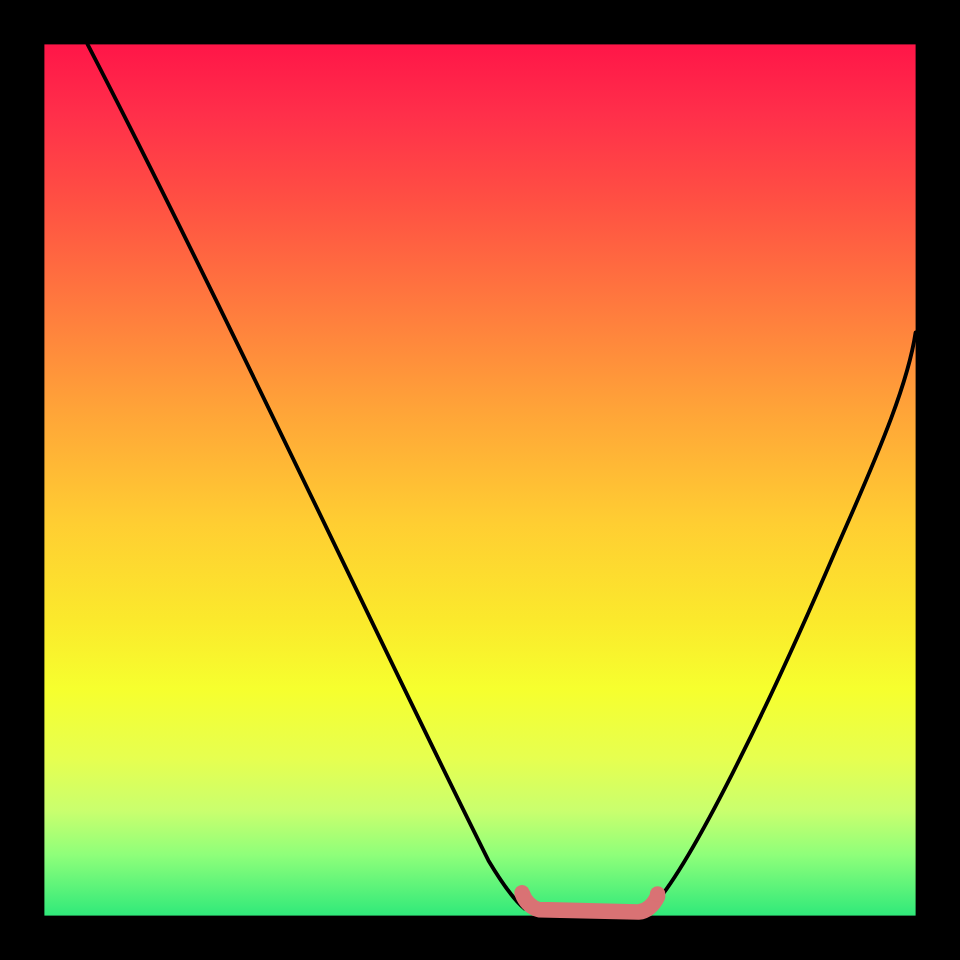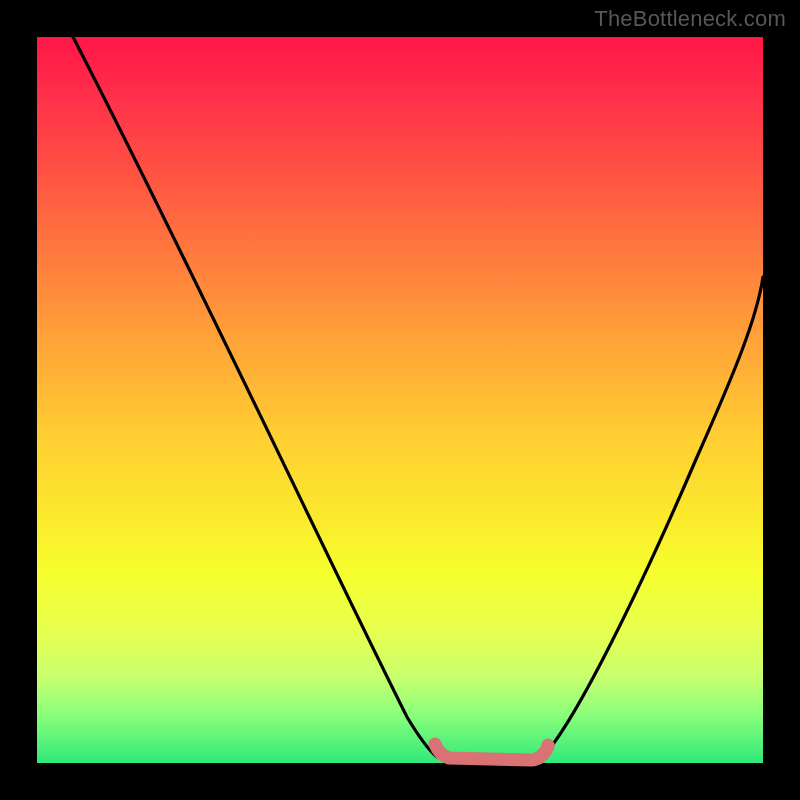--- a/index.html
+++ b/index.html
@@ -60,21 +60,20 @@
     overflow: visible;
   }
 </style>
 </head>
 <body>
 
 <div class="frame">
 
   <div class="plot-area"></div>
 
-  <div class="watermark">TheBottleneck.com</div>
 
   <svg class="curves" viewBox="0 0 726 726" preserveAspectRatio="none">
 
     <path d="M 36 0
              C 150 220, 280 500, 370 680
              C 385 705, 395 716, 400 720" stroke="#000" stroke-width="3.2" fill="none" stroke-linecap="round"></path>
 
     <path d="M 509 716
              C 540 680, 600 560, 660 420
              C 700 330, 720 280, 726 240" stroke="#000" stroke-width="3.2" fill="none" stroke-linecap="round"></path>

